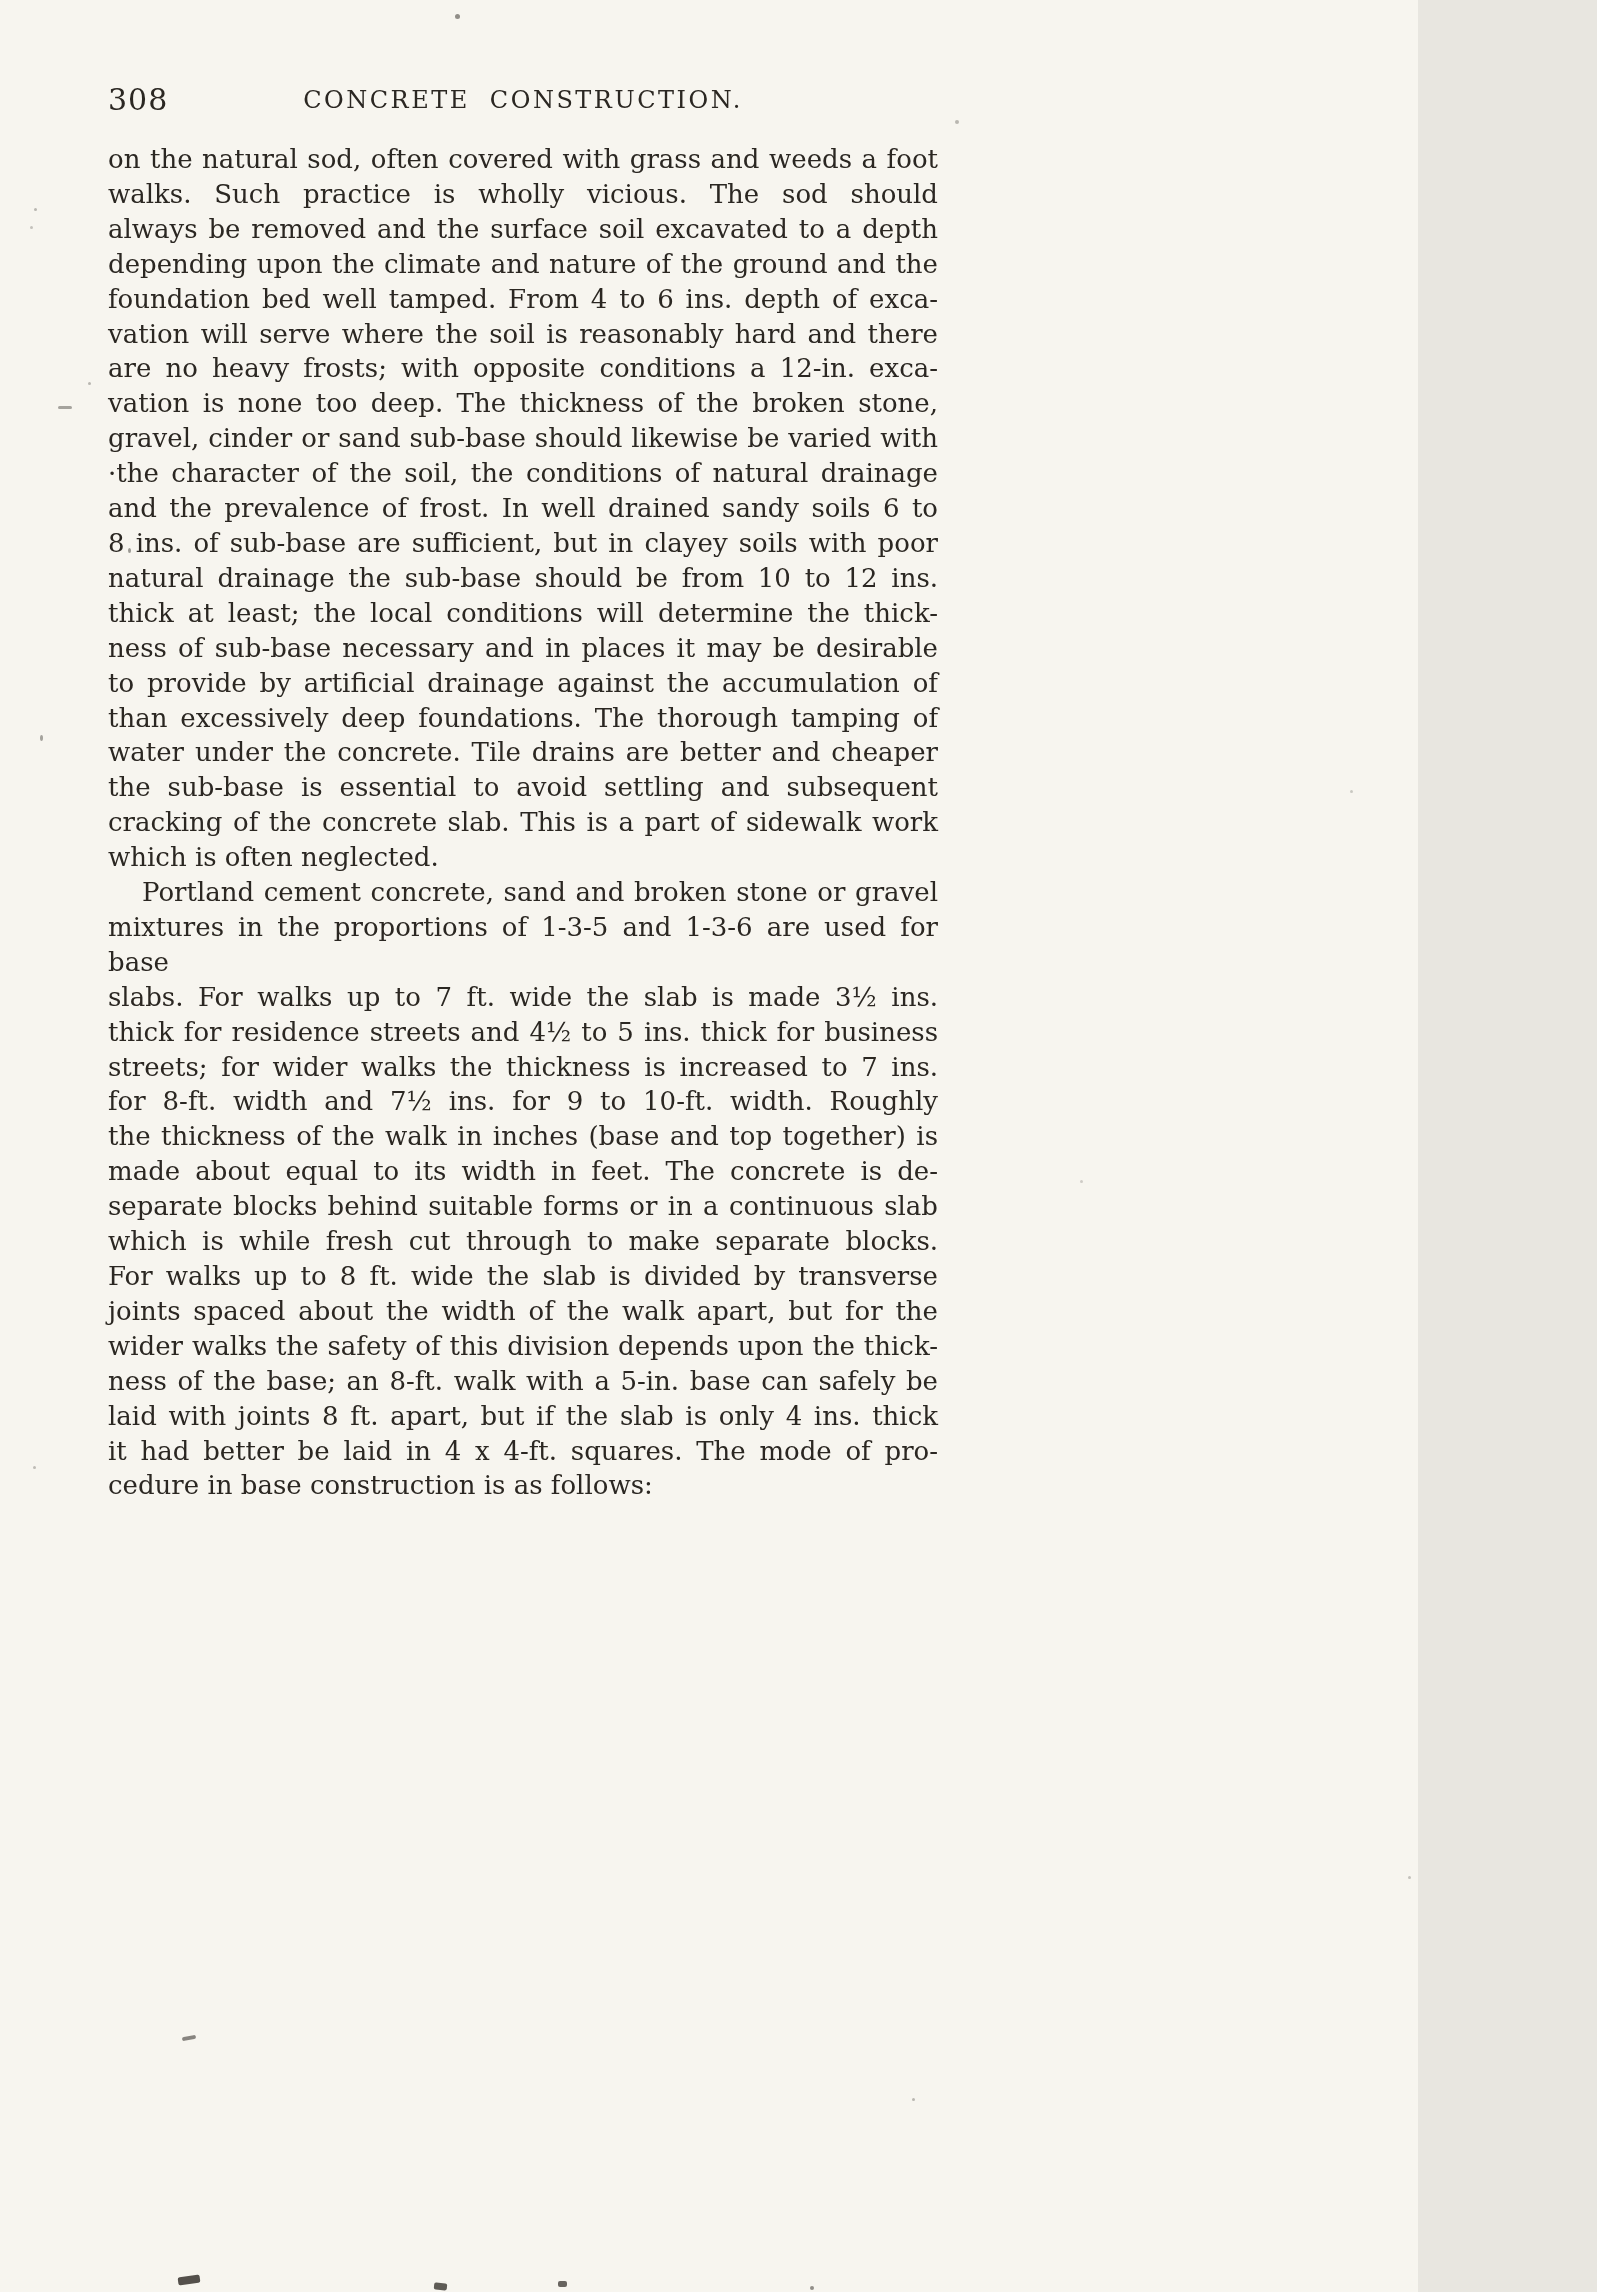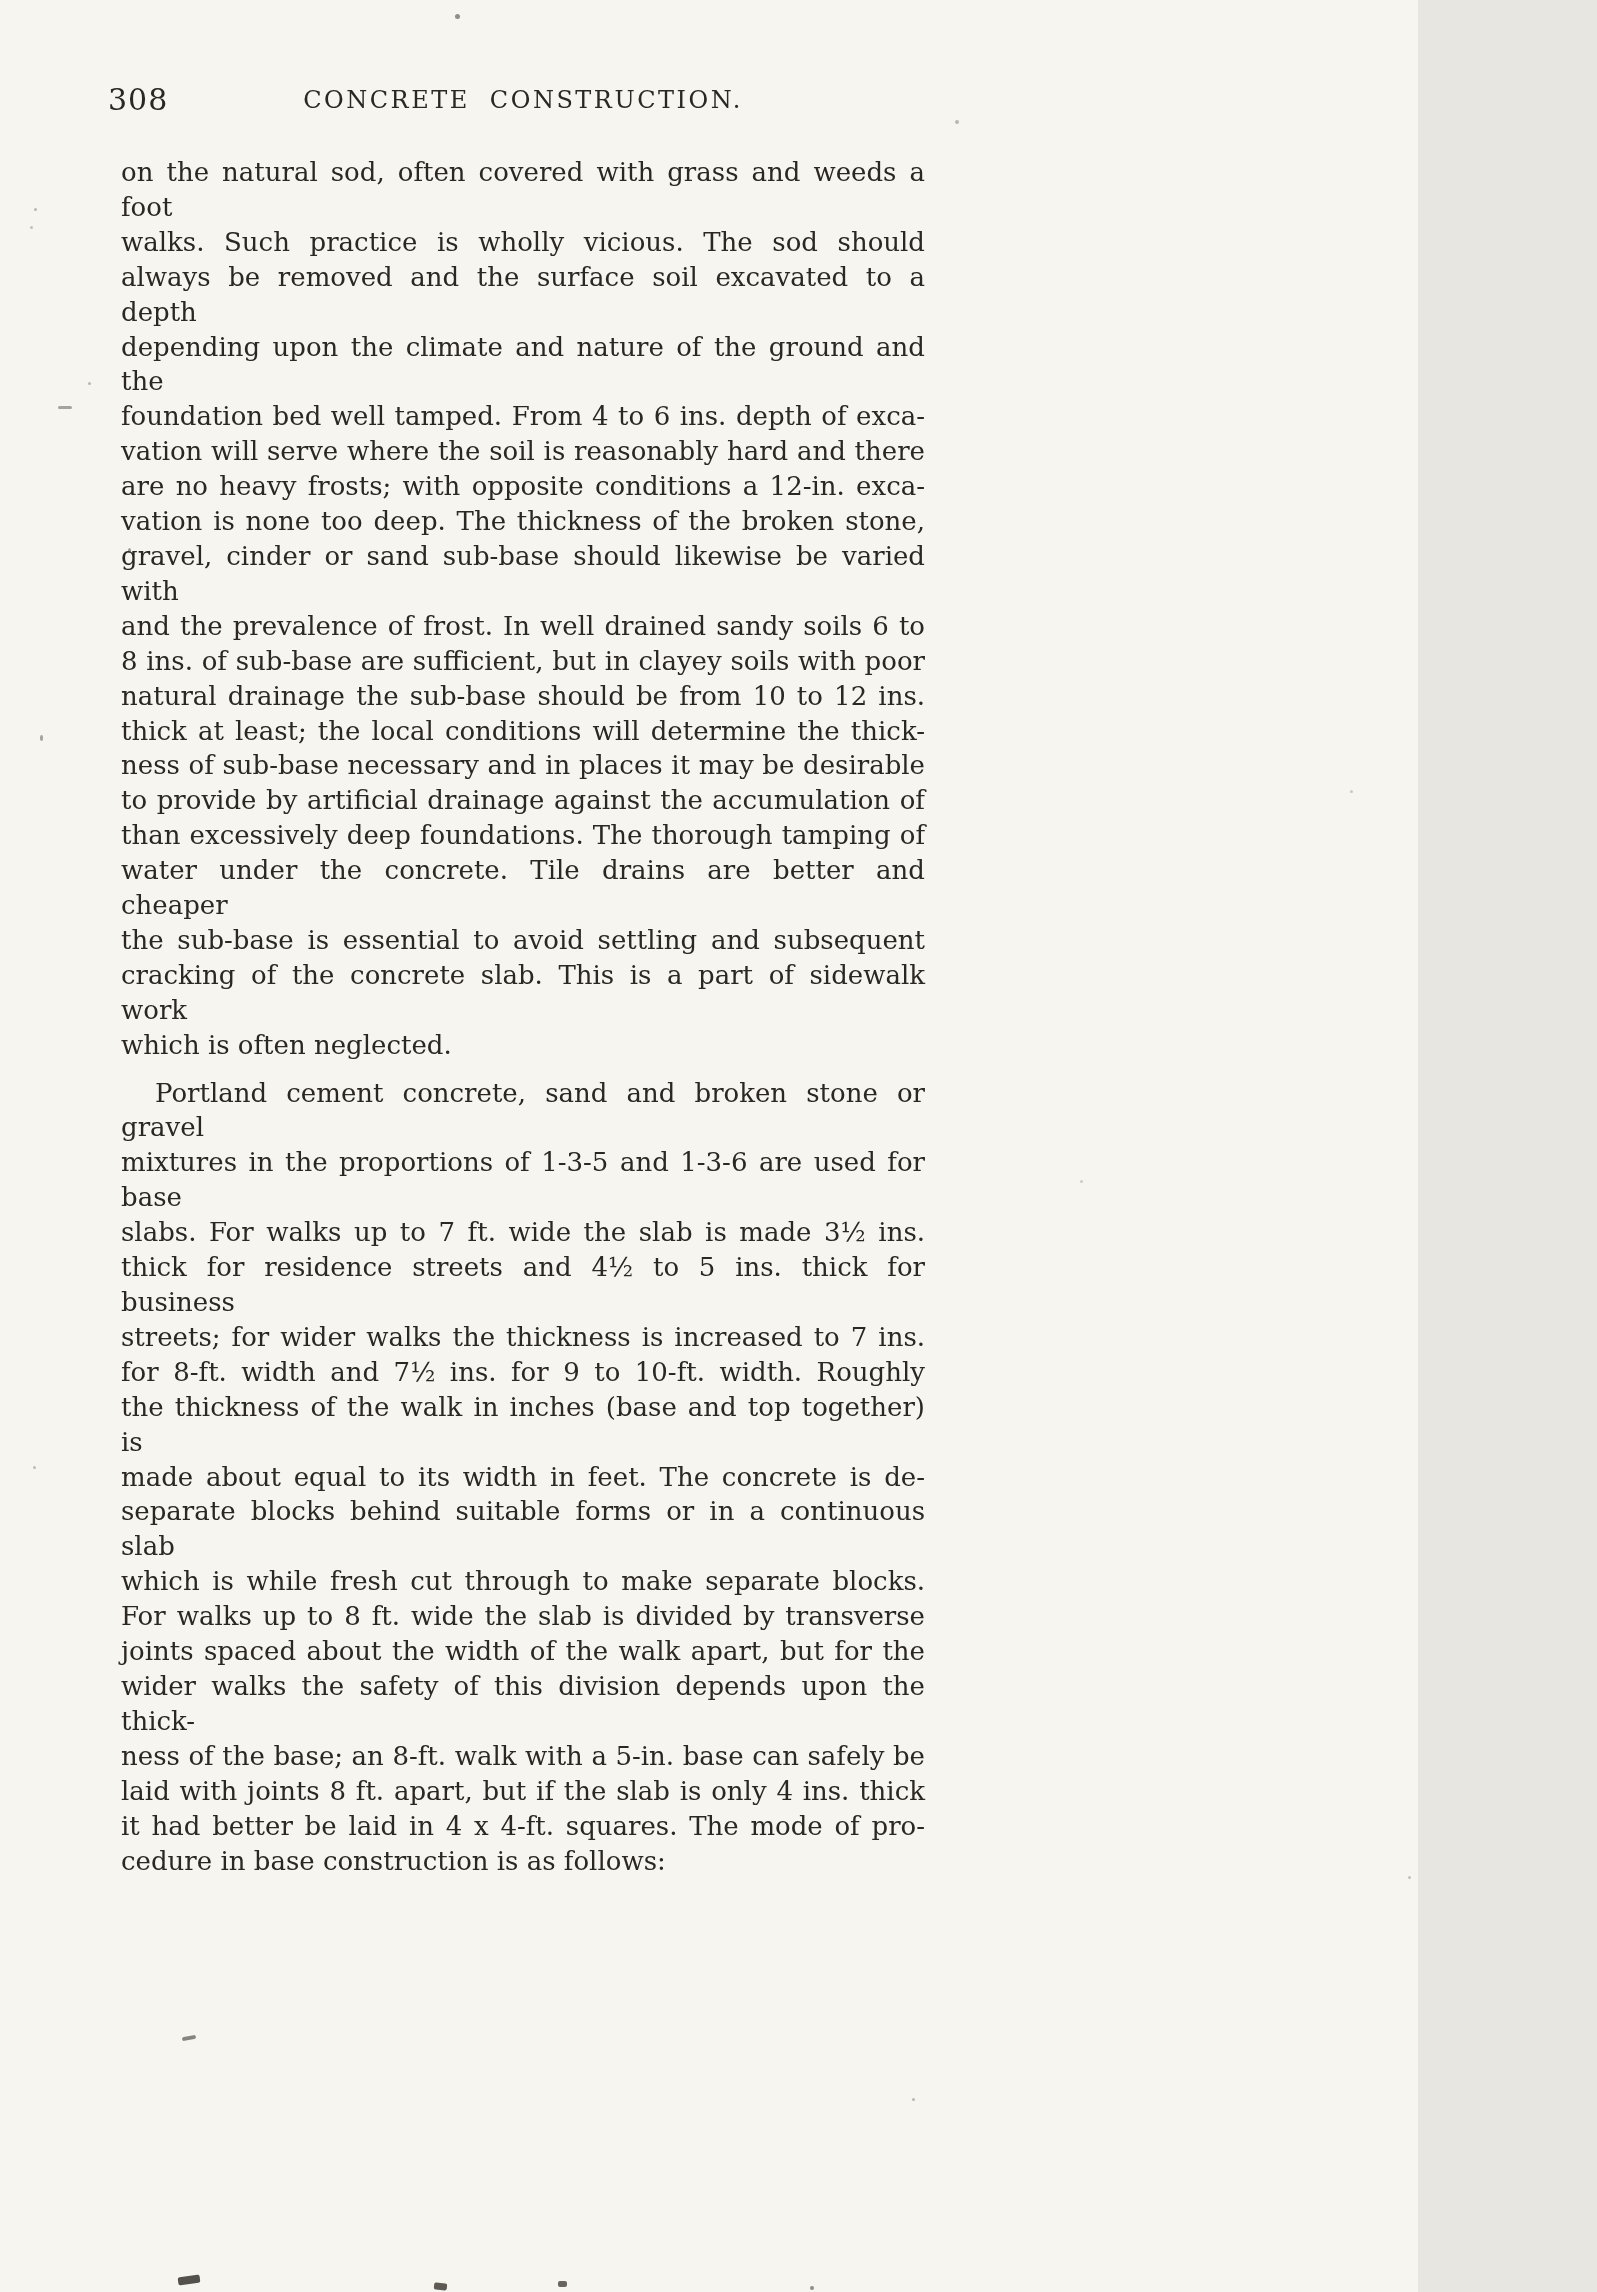--- a/index.html
+++ b/index.html
@@ -43,21 +43,21 @@
     letter-spacing: 2.5px;
     word-spacing: 10px;
     padding-top: 8px;
   }
   .text-block {
     position: absolute;
     left: 108px;
     top: 142px;
     width: 830px;
   }
-  .paragraph { margin: 13px; }
+  .paragraph { margin: 0; }
   .line {
     font-size: 26px;
     line-height: 34.9px;
     text-align: justify;
     text-align-last: justify;
     text-justify: inter-word;
   }
   .line.last { text-align-last: left; }
   .line.indent { text-indent: 34px; }
   .speck {
@@ -81,20 +81,21 @@
       <div class="paragraph">
         <div class="line">on the natural sod, often covered with grass and weeds a foot</div>
         <div class="line">walks. Such practice is wholly vicious. The sod should</div>
         <div class="line">always be removed and the surface soil excavated to a depth</div>
         <div class="line">depending upon the climate and nature of the ground and the</div>
         <div class="line">foundation bed well tamped. From 4 to 6 ins. depth of exca-</div>
         <div class="line">vation will serve where the soil is reasonably hard and there</div>
         <div class="line">are no heavy frosts; with opposite conditions a 12-in. exca-</div>
         <div class="line">vation is none too deep. The thickness of the broken stone,</div>
         <div class="line">gravel, cinder or sand sub-base should likewise be varied with</div>
+        <div class="line">·the character of the soil, the conditions of natural drainage</div>
         <div class="line">and the prevalence of frost. In well drained sandy soils 6 to</div>
         <div class="line">8 ins. of sub-base are sufficient, but in clayey soils with poor</div>
         <div class="line">natural drainage the sub-base should be from 10 to 12 ins.</div>
         <div class="line">thick at least; the local conditions will determine the thick-</div>
         <div class="line">ness of sub-base necessary and in places it may be desirable</div>
         <div class="line">to provide by artificial drainage against the accumulation of</div>
         <div class="line">than excessively deep foundations. The thorough tamping of</div>
         <div class="line">water under the concrete. Tile drains are better and cheaper</div>
         <div class="line">the sub-base is essential to avoid settling and subsequent</div>
         <div class="line">cracking of the concrete slab. This is a part of sidewalk work</div>

